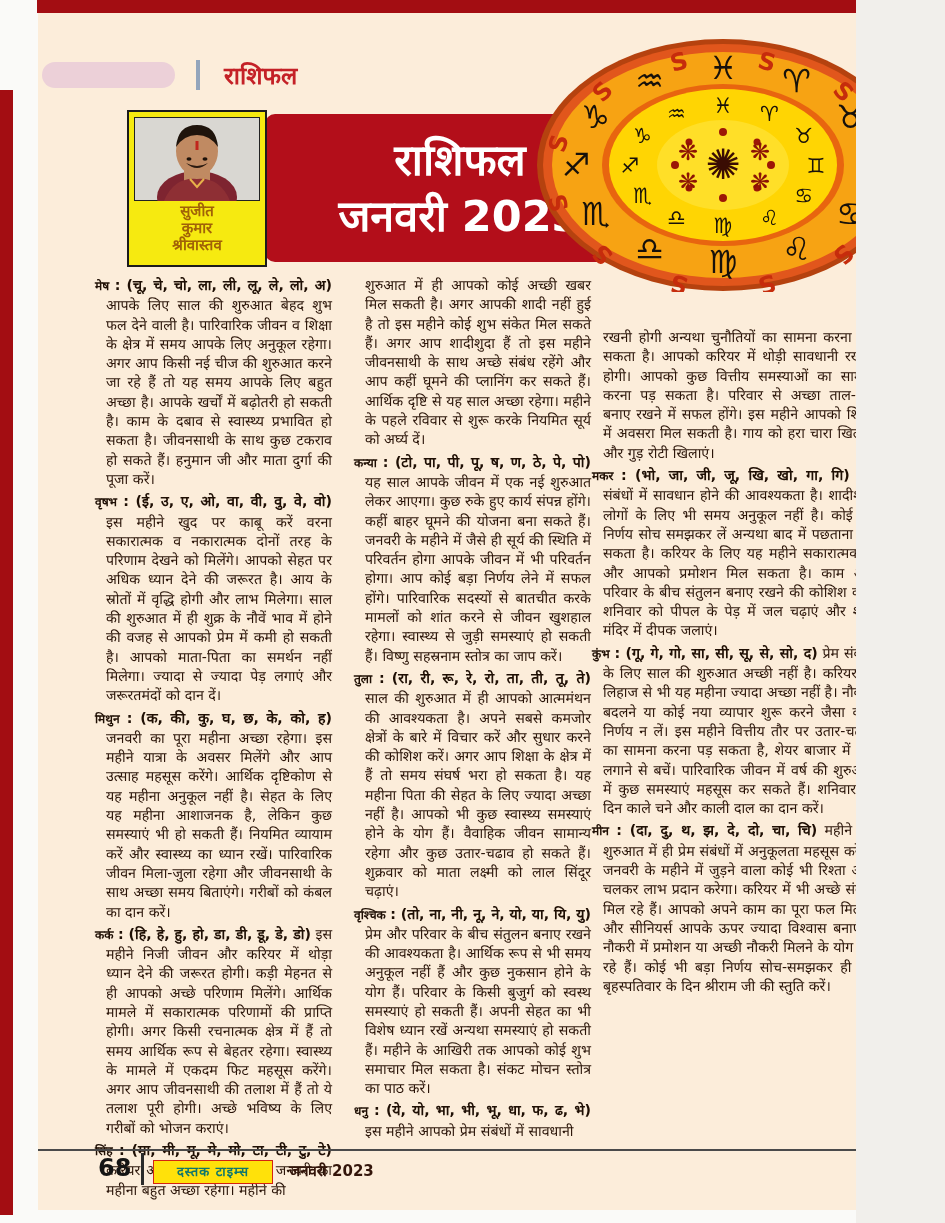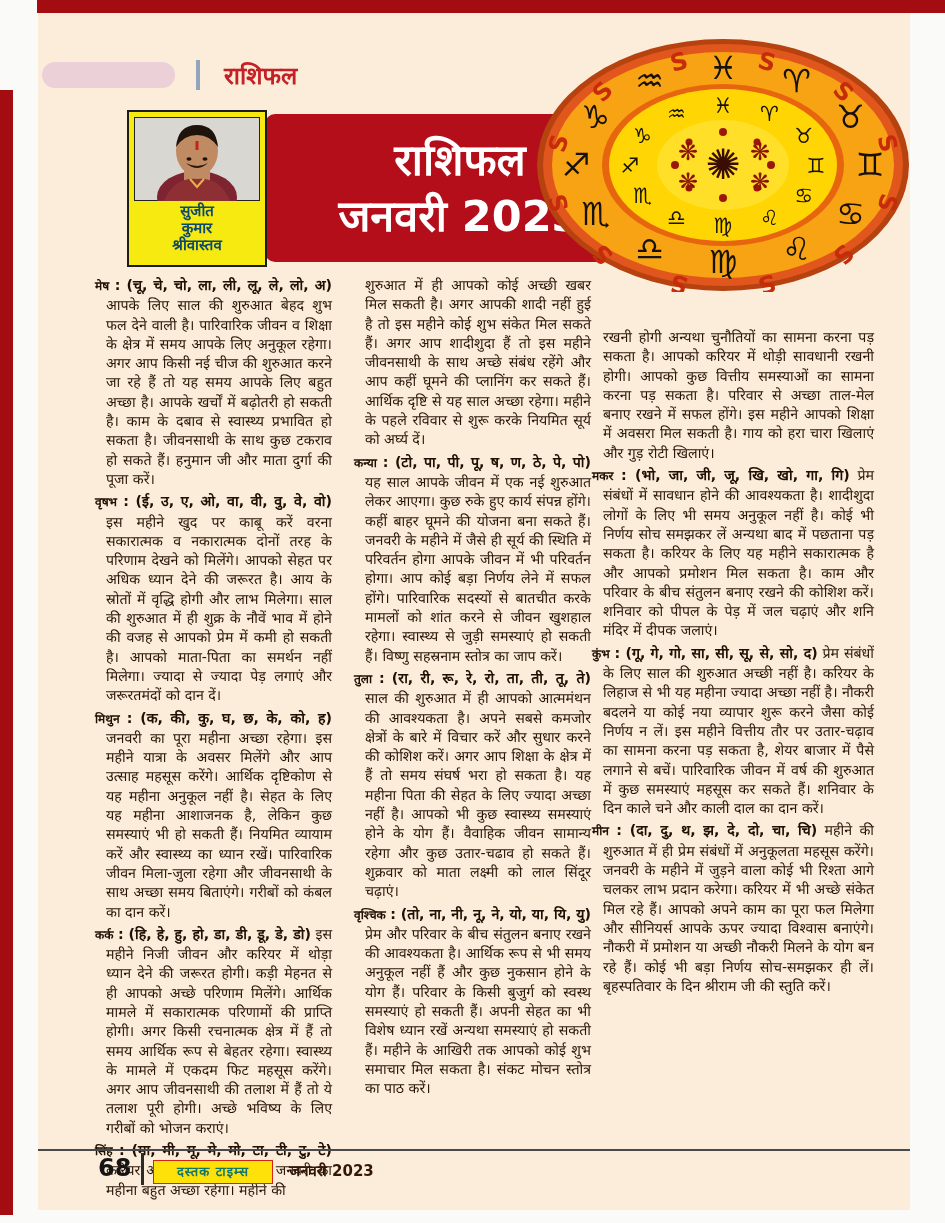--- a/index.html
+++ b/index.html
@@ -1,36 +1,36 @@
 <!DOCTYPE html>
 <html><head>
 <meta charset="utf-8">
 <style>
   html,body{margin:0;padding:0;background:#f1efeb;}
-  #canvas{position:relative;width:945px;height:1223px;background:#fafaf8;overflow:hidden;
+  #canvas{position:relative;width:856px;height:1223px;background:#fafaf8;overflow:hidden;
           font-family:"DejaVu Sans","Liberation Serif",sans-serif;}
   
   .bar-top{position:absolute;left:37px;top:0;width:908px;height:13px;background:#a30d12;}
   .bar-left{position:absolute;left:0;top:90px;width:13px;height:1125px;background:#a30d12;}
   
   .page{position:absolute;left:38px;top:13px;width:872px;height:1197px;background:#fcedda;}
   
   .pill{position:absolute;left:42px;top:62px;width:133px;height:26px;border-radius:13px;background:#ecd0d8;}
   .eyebrow-divider{position:absolute;left:196px;top:60px;width:4px;height:30px;background:#93a5bc;}
   .eyebrow-label{position:absolute;left:224px;top:58px;font-size:24px;font-weight:bold;color:#c42127;}
   
   .banner{position:absolute;left:265px;top:114px;width:512px;height:148px;background:#b30e1a;
           border-radius:10px 18px 18px 10px;z-index:2;}
   .banner-title{position:absolute;left:280px;top:118px;width:360px;height:140px;z-index:2;
           display:flex;flex-direction:column;align-items:center;justify-content:center;
           color:#ffffff;font-weight:bold;font-size:43px;line-height:56px;text-align:center;}
   .author-card{position:absolute;left:127px;top:110px;width:140px;height:157px;background:#f6ea10;
           border:2px solid #1c1c1c;z-index:3;box-sizing:border-box;text-align:center;}
   .author-photo{display:block;margin:5px auto 2px auto;}
-  .author-name{font-size:15px;line-height:17px;font-weight:bold;color:#0c4a6e;}
+  .author-name{font-size:15px;line-height:17px;font-weight:bold;color:#a16207;}
   
   .wheel{position:absolute;left:536px;top:38px;width:374px;height:254px;z-index:5;}
   
   .col{position:absolute;top:276px;font-size:14.2px;line-height:19.3px;color:#2a1408;text-align:justify;}
   .col p{margin:0 0 3px 0;padding-left:11px;text-indent:-11px;}
   .col p.cont{padding-left:11px;text-indent:0;}
   .sign{font-weight:bold;font-size:12px;color:#1f0f04;}
   .letters{font-weight:bold;color:#1f0f04;margin-top:36px;}
   
   .footer-rule{position:absolute;left:38px;top:1149px;width:872px;height:2px;background:#4a4a4a;}
@@ -152,20 +152,21 @@
     <p><span class="sign">मिथुन</span> <span class="letters">: (क, की, कु, घ, छ, के, को, ह)</span> <span>जनवरी का पूरा महीना अच्छा रहेगा। इस महीने यात्रा के अवसर मिलेंगे और आप उत्साह महसूस करेंगे। आर्थिक दृष्टिकोण से यह महीना अनुकूल नहीं है। सेहत के लिए यह महीना आशाजनक है, लेकिन कुछ समस्याएं भी हो सकती हैं। नियमित व्यायाम करें और स्वास्थ्य का ध्यान रखें। पारिवारिक जीवन मिला-जुला रहेगा और जीवनसाथी के साथ अच्छा समय बिताएंगे। गरीबों को कंबल का दान करें।</span></p>
     <p><span class="sign">कर्क</span> <span class="letters">: (हि, हे, हु, हो, डा, डी, डू, डे, डो)</span> <span>इस महीने निजी जीवन और करियर में थोड़ा ध्यान देने की जरूरत होगी। कड़ी मेहनत से ही आपको अच्छे परिणाम मिलेंगे। आर्थिक मामले में सकारात्मक परिणामों की प्राप्ति होगी। अगर किसी रचनात्मक क्षेत्र में हैं तो समय आर्थिक रूप से बेहतर रहेगा। स्वास्थ्य के मामले में एकदम फिट महसूस करेंगे। अगर आप जीवनसाथी की तलाश में हैं तो ये तलाश पूरी होगी। अच्छे भविष्य के लिए गरीबों को भोजन कराएं।</span></p>
     <p><span class="sign">सिंह</span> <span class="letters">: (मा, मी, मू, मे, मो, टा, टी, टु, टे)</span> <span>करियर और हेल्थ के लिहाज से जनवरी का महीना बहुत अच्छा रहेगा। महीने की</span></p>
   </div>
 
   <div class="col" style="left:354px;width:237px">
     <p class="cont"><span>शुरुआत में ही आपको कोई अच्छी खबर मिल सकती है। अगर आपकी शादी नहीं हुई है तो इस महीने कोई शुभ संकेत मिल सकते हैं। अगर आप शादीशुदा हैं तो इस महीने जीवनसाथी के साथ अच्छे संबंध रहेंगे और आप कहीं घूमने की प्लानिंग कर सकते हैं। आर्थिक दृष्टि से यह साल अच्छा रहेगा। महीने के पहले रविवार से शुरू करके नियमित सूर्य को अर्घ्य दें।</span></p>
     <p><span class="sign">कन्या</span> <span class="letters">: (टो, पा, पी, पू, ष, ण, ठे, पे, पो)</span> <span>यह साल आपके जीवन में एक नई शुरुआत लेकर आएगा। कुछ रुके हुए कार्य संपन्न होंगे। कहीं बाहर घूमने की योजना बना सकते हैं। जनवरी के महीने में जैसे ही सूर्य की स्थिति में परिवर्तन होगा आपके जीवन में भी परिवर्तन होगा। आप कोई बड़ा निर्णय लेने में सफल होंगे। पारिवारिक सदस्यों से बातचीत करके मामलों को शांत करने से जीवन खुशहाल रहेगा। स्वास्थ्य से जुड़ी समस्याएं हो सकती हैं। विष्णु सहस्रनाम स्तोत्र का जाप करें।</span></p>
     <p><span class="sign">तुला</span> <span class="letters">: (रा, री, रू, रे, रो, ता, ती, तू, ते)</span> <span>साल की शुरुआत में ही आपको आत्ममंथन की आवश्यकता है। अपने सबसे कमजोर क्षेत्रों के बारे में विचार करें और सुधार करने की कोशिश करें। अगर आप शिक्षा के क्षेत्र में हैं तो समय संघर्ष भरा हो सकता है। यह महीना पिता की सेहत के लिए ज्यादा अच्छा नहीं है। आपको भी कुछ स्वास्थ्य समस्याएं होने के योग हैं। वैवाहिक जीवन सामान्य रहेगा और कुछ उतार-चढाव हो सकते हैं। शुक्रवार को माता लक्ष्मी को लाल सिंदूर चढ़ाएं।</span></p>
     <p><span class="sign">वृश्चिक</span> <span class="letters">: (तो, ना, नी, नू, ने, यो, या, यि, यु)</span> <span>प्रेम और परिवार के बीच संतुलन बनाए रखने की आवश्यकता है। आर्थिक रूप से भी समय अनुकूल नहीं हैं और कुछ नुकसान होने के योग हैं। परिवार के किसी बुजुर्ग को स्वस्थ समस्याएं हो सकती हैं। अपनी सेहत का भी विशेष ध्यान रखें अन्यथा समस्याएं हो सकती हैं। महीने के आखिरी तक आपको कोई शुभ समाचार मिल सकता है। संकट मोचन स्तोत्र का पाठ करें।</span></p>
+    <p><span class="sign">धनु</span> <span class="letters">: (ये, यो, भा, भी, भू, धा, फ, ढ, भे)</span> <span>इस महीने आपको प्रेम संबंधों में सावधानी</span></p>
   </div>
 
   <div class="col" style="left:592px;width:282px;padding-top:52px">
     <p class="cont"><span>रखनी होगी अन्यथा चुनौतियों का सामना करना पड़ सकता है। आपको करियर में थोड़ी सावधानी रखनी होगी। आपको कुछ वित्तीय समस्याओं का सामना करना पड़ सकता है। परिवार से अच्छा ताल-मेल बनाए रखने में सफल होंगे। इस महीने आपको शिक्षा में अवसरा मिल सकती है। गाय को हरा चारा खिलाएं और गुड़ रोटी खिलाएं।</span></p>
     <p><span class="sign">मकर</span> <span class="letters">: (भो, जा, जी, जू, खि, खो, गा, गि)</span> <span>प्रेम संबंधों में सावधान होने की आवश्यकता है। शादीशुदा लोगों के लिए भी समय अनुकूल नहीं है। कोई भी निर्णय सोच समझकर लें अन्यथा बाद में पछताना पड़ सकता है। करियर के लिए यह महीने सकारात्मक है और आपको प्रमोशन मिल सकता है। काम और परिवार के बीच संतुलन बनाए रखने की कोशिश करें। शनिवार को पीपल के पेड़ में जल चढ़ाएं और शनि मंदिर में दीपक जलाएं।</span></p>
     <p><span class="sign">कुंभ</span> <span class="letters">: (गू, गे, गो, सा, सी, सू, से, सो, द)</span> <span>प्रेम संबंधों के लिए साल की शुरुआत अच्छी नहीं है। करियर के लिहाज से भी यह महीना ज्यादा अच्छा नहीं है। नौकरी बदलने या कोई नया व्यापार शुरू करने जैसा कोई निर्णय न लें। इस महीने वित्तीय तौर पर उतार-चढ़ाव का सामना करना पड़ सकता है, शेयर बाजार में पैसे लगाने से बचें। पारिवारिक जीवन में वर्ष की शुरुआत में कुछ समस्याएं महसूस कर सकते हैं। शनिवार के दिन काले चने और काली दाल का दान करें।</span></p>
     <p><span class="sign">मीन</span> <span class="letters">: (दा, दु, थ, झ, दे, दो, चा, चि)</span> <span>महीने की शुरुआत में ही प्रेम संबंधों में अनुकूलता महसूस करेंगे। जनवरी के महीने में जुड़ने वाला कोई भी रिश्ता आगे चलकर लाभ प्रदान करेगा। करियर में भी अच्छे संकेत मिल रहे हैं। आपको अपने काम का पूरा फल मिलेगा और सीनियर्स आपके ऊपर ज्यादा विश्वास बनाएंगे। नौकरी में प्रमोशन या अच्छी नौकरी मिलने के योग बन रहे हैं। कोई भी बड़ा निर्णय सोच-समझकर ही लें। बृहस्पतिवार के दिन श्रीराम जी की स्तुति करें।</span></p>
   </div>
 
   <div class="footer-rule"></div>

